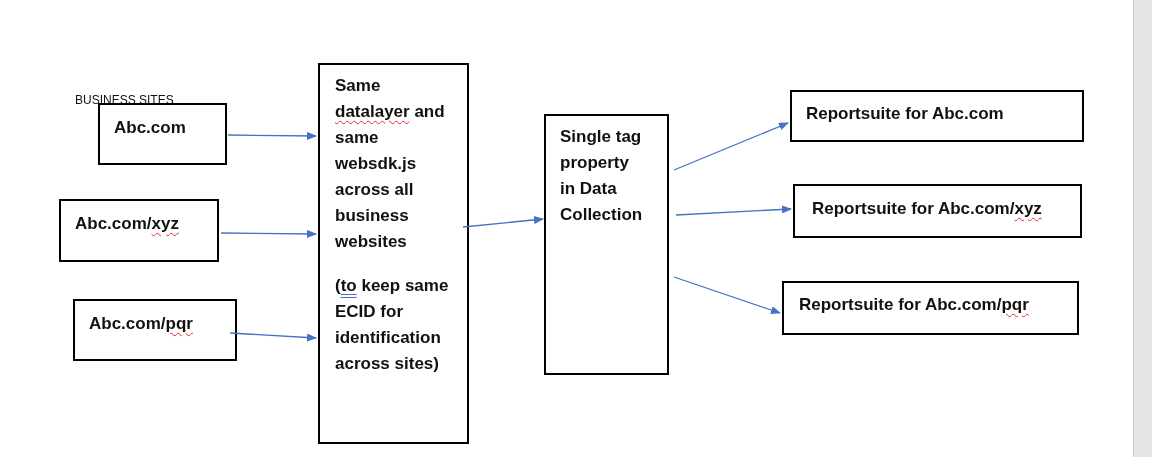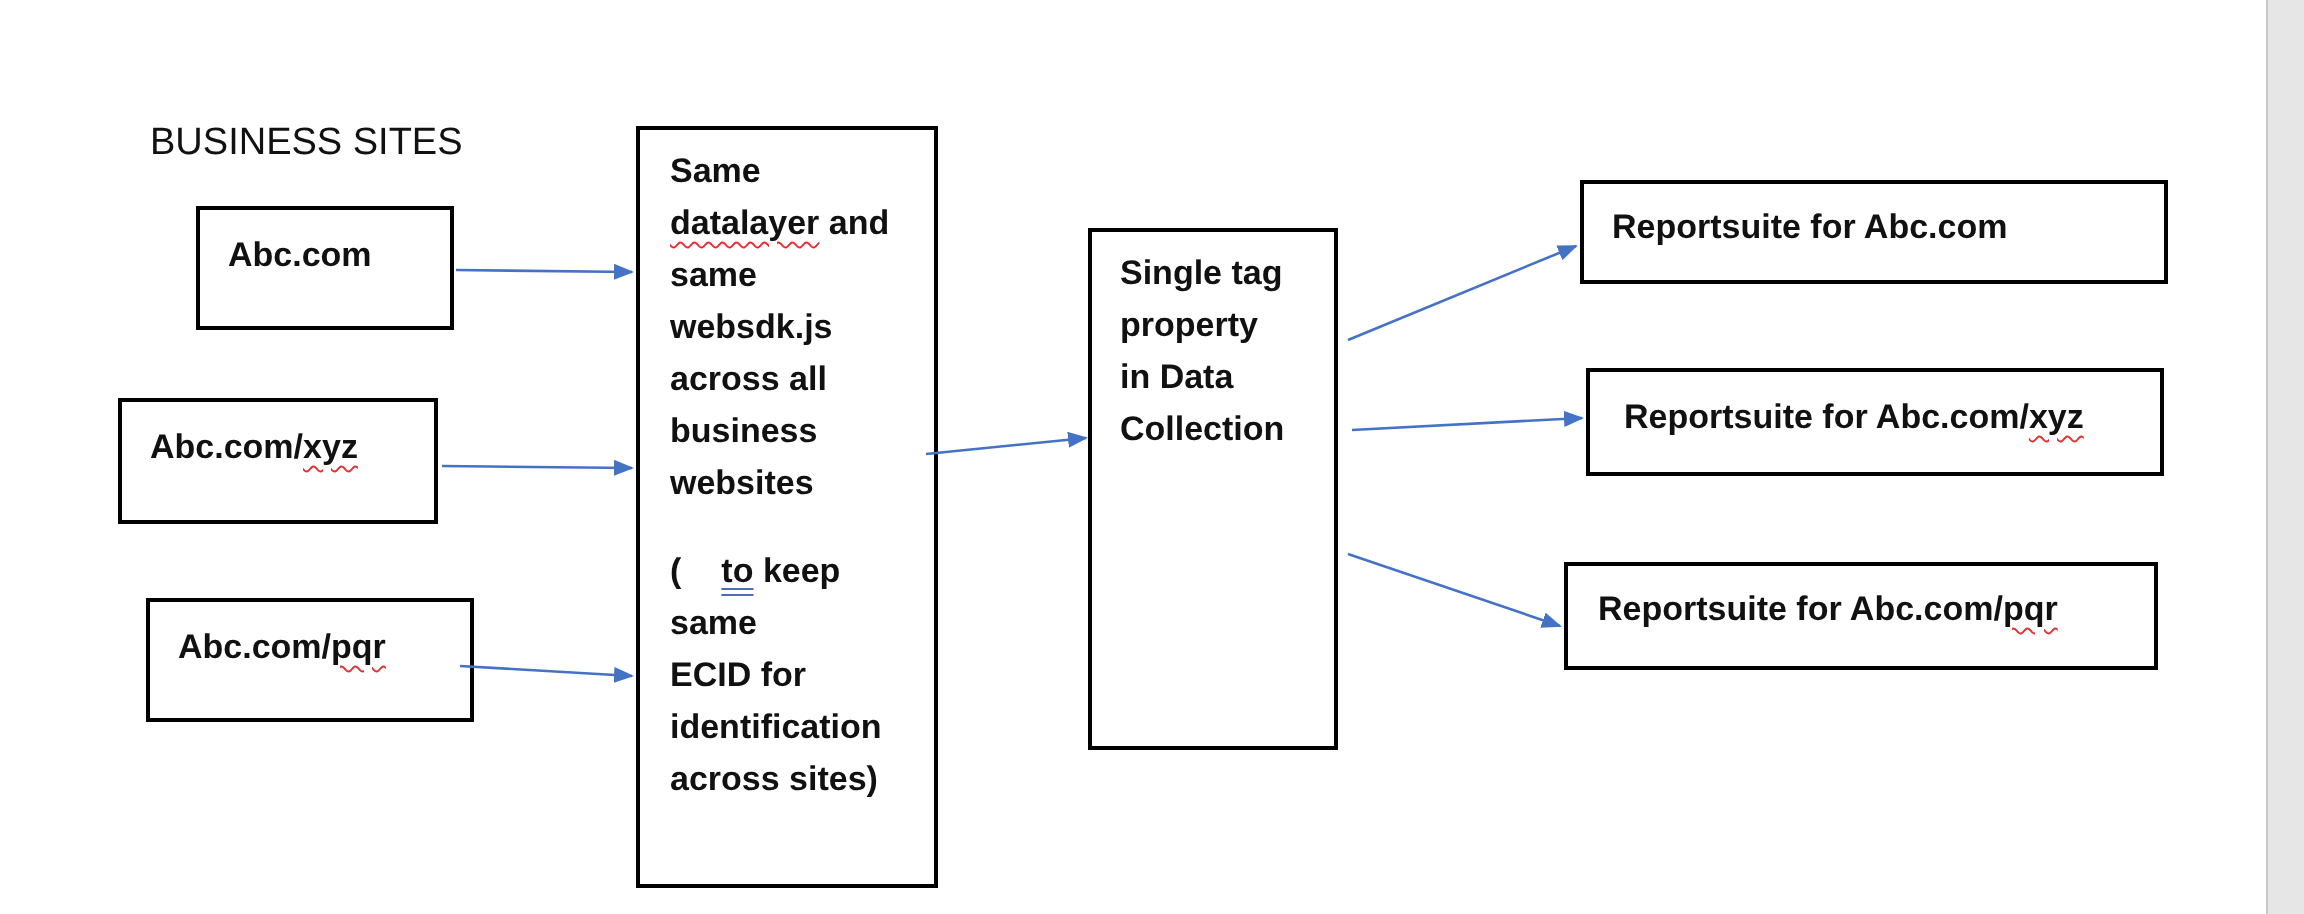--- a/index.html
+++ b/index.html
@@ -8,38 +8,37 @@
       background: #ffffff;
       font-family: "Liberation Sans", "DejaVu Sans", sans-serif;
       color: #111111;
     }
     .canvas { position: absolute; left: 0; top: 0; width: 1132px; height: 457px; background: #ffffff; }
     .scrollbar {
       position: absolute; left: 1133px; top: 0; width: 19px; height: 457px;
       background: #e6e6e6; border-left: 1px solid #c8c8c8; box-sizing: border-box;
     }
     .label {
-      position: absolute; font-size: 19px; line-height: 20px; white-space: nowrap;
+      position: absolute; font-size: 12px; line-height: 20px; white-space: nowrap; margin-top: 28px;
     }
     .box {
       position: absolute; border: 2px solid #000; box-sizing: border-box; background: #fff; font-weight: bold;
     }
     .box .txt {
       position: absolute; font-size: 17px; line-height: 26px; white-space: nowrap;
     }
     .multi .txt { white-space: normal; }
     .squiggle {
       text-decoration: underline wavy #e03030;
       text-decoration-thickness: 1px;
       text-underline-offset: 3px;
     }
     .dblu {
       text-decoration: underline double #4a6fb5;
       text-underline-offset: 3px;
-      margin-left: 20px;
     }
     svg.arrows { position: absolute; left: 0; top: 0; }
   </style>
 </head>
 <body>
 
 <div class="canvas">
 
   <div class="label" style="left:75px; top:62px;">BUSINESS SITES</div>
 

